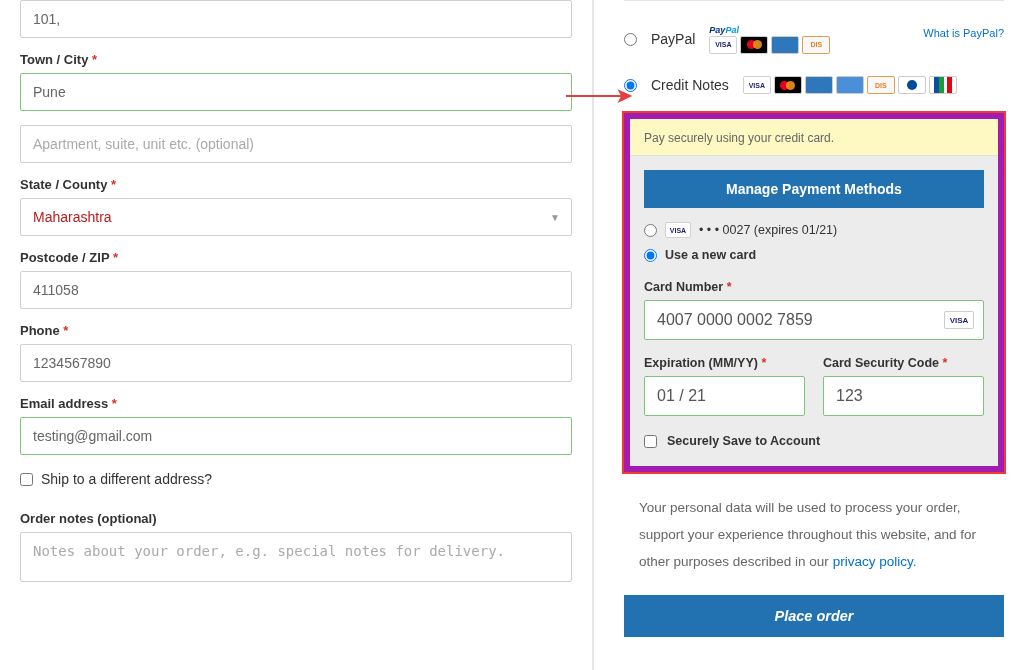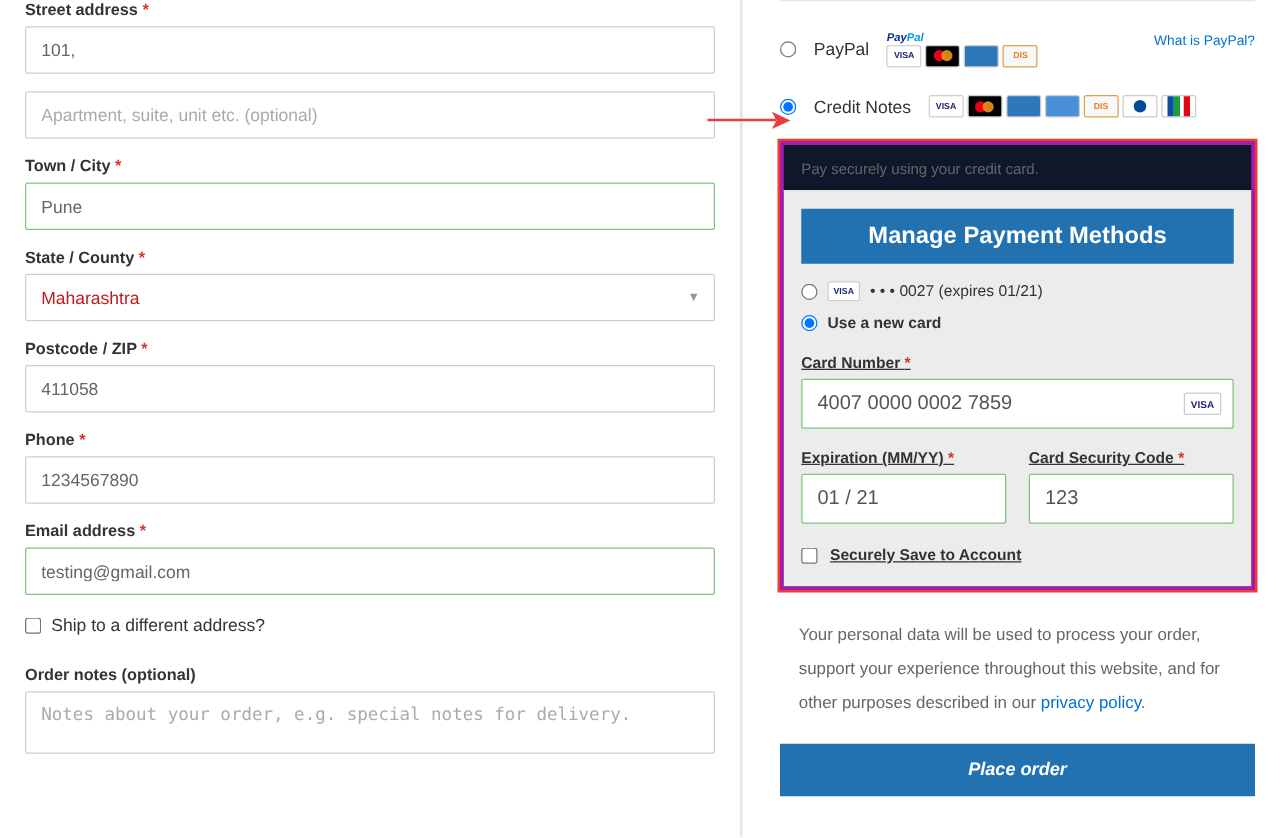--- a/index.html
+++ b/index.html
@@ -38,57 +38,56 @@
   .diners::before{content:"";width:10px;height:10px;border-radius:50%;background:#004a97;}
   .jcb { background:#fff; display:flex;}
   .jcb::before{content:"";width:5px;height:100%;background:#0b4ea2;}
   .jcb::after{content:"";width:5px;height:100%;background:#e30613;margin-left:3px;}
   .jcb span{width:5px;height:100%;background:#1a9e3c;}
   .paypal-icons { display:inline-flex; flex-direction:column; align-items:flex-start; gap:1px;}
   .paypal-text { font-size:9px; font-style:italic; font-weight:700; color:#003087;}
   .paypal-text span{color:#009cde;}
   .whatispp { position:absolute; right:0; top:6px; color:#0071ce; font-size:11px; text-decoration:none;}
 
-  .cc-panel { border: 3px solid #a21caf; background:#0f172a; padding: 12px 0 0; outline: 2px solid #f03c2e; outline-offset:0; }
+  .cc-panel { border: 6px solid #a21caf; background:#fef9c3; padding: 12px 0 0; outline: 2px solid #f03c2e; outline-offset:0; }
   .cc-desc { color:#666; font-size:12px; padding: 0 14px 10px;}
   .cc-inner { background:#ececec; border-top:1px solid #e0e0e0; padding: 14px;}
-  .manage-btn { width:100%; background:#2271b1; color:#fff; border:none; padding:11px 0; font-weight:700; font-size:19px; cursor:pointer;}
+  .manage-btn { width:100%; background:#2271b1; color:#fff; border:none; padding:11px 0; font-weight:700; font-size:14px; cursor:pointer;}
   .saved-card-row { display:flex; align-items:center; gap:8px; font-size:12.5px; margin: 14px 0 10px;}
   .usenew-row { display:flex; align-items:center; gap:8px; font-size:12.5px; margin-bottom: 18px; font-weight:600;}
   .mini-visa { width:26px; height:16px; background:#fff; border:1px solid #d0d0d0; border-radius:2px; display:inline-flex; align-items:center; justify-content:center; font-size:7px; font-weight:700; color:#1a1f71;}
 
-  .cc-fields { background:#ececec;text-decoration:underline; }
+  .cc-fields { background:#ececec; }
   .cc-field-label { font-size:12.5px; font-weight:600; color:#333; margin-bottom:6px; display:block;}
   .cc-input-wrap { position:relative; }
   .cc-input { width:100%; height:40px; border:1px solid #7bc67b; background:#fff; border-radius:2px; padding: 0 12px; font-size:16px; color:#555;}
   .cc-visa-badge { position:absolute; right:10px; top:50%; transform:translateY(-50%); width:30px; height:18px; border:1px solid #ccc; background:#fff; border-radius:2px; display:flex; align-items:center; justify-content:center; color:#1a1f71; font-size:8px; font-weight:700;}
   .cc-row2 { display:flex; gap:18px; margin-top:16px;}
   .cc-col { flex:1; }
   .save-row { display:flex; align-items:flex-end; gap:10px; margin:18px 0 4px; font-weight:600; font-size:12.5px;}
 
   .privacy { font-size:13.5px; color:#666; line-height:2; margin: 22px 15px 20px;}
   .privacy a { color:#0071ce; text-decoration:none;}
   .place-btn { width:100%; background:#2271b1; color:#fff; border:none; padding:13px 0; font-weight:700; font-size:14.5px; cursor:pointer;font-style:italic;}
   hr.divider { border:none; border-top:1px solid #e5e5e5; margin-bottom:20px;}
 </style>
 </head>
 <body>
 
 <div class="container">
   <div class="left">
     <div class="form-row">
-      <label class="form-label"><span>Street address</span> <span class="req">*</span></label>
       <input class="input-text" value="101," style="">
-    </div>
-    <div class="form-row">
-      <input class="input-text" placeholder="Apartment, suite, unit etc. (optional)" style="">
     </div>
     <div class="form-row">
       <label class="form-label"><span>Town / City</span> <span class="req">*</span></label>
       <input class="input-text input-green" value="Pune" style="">
+    </div>
+    <div class="form-row">
+      <input class="input-text" placeholder="Apartment, suite, unit etc. (optional)" style="">
     </div>
     <div class="form-row">
       <label class="form-label"><span>State / County</span> <span class="req">*</span></label>
       <div class="select-box">
         <input class="input-text" readonly="" value="Maharashtra" style="">
         <span class="chevron">▼</span>
       </div>
     </div>
     <div class="form-row">
       <label class="form-label"><span>Postcode / ZIP</span> <span class="req">*</span></label>

